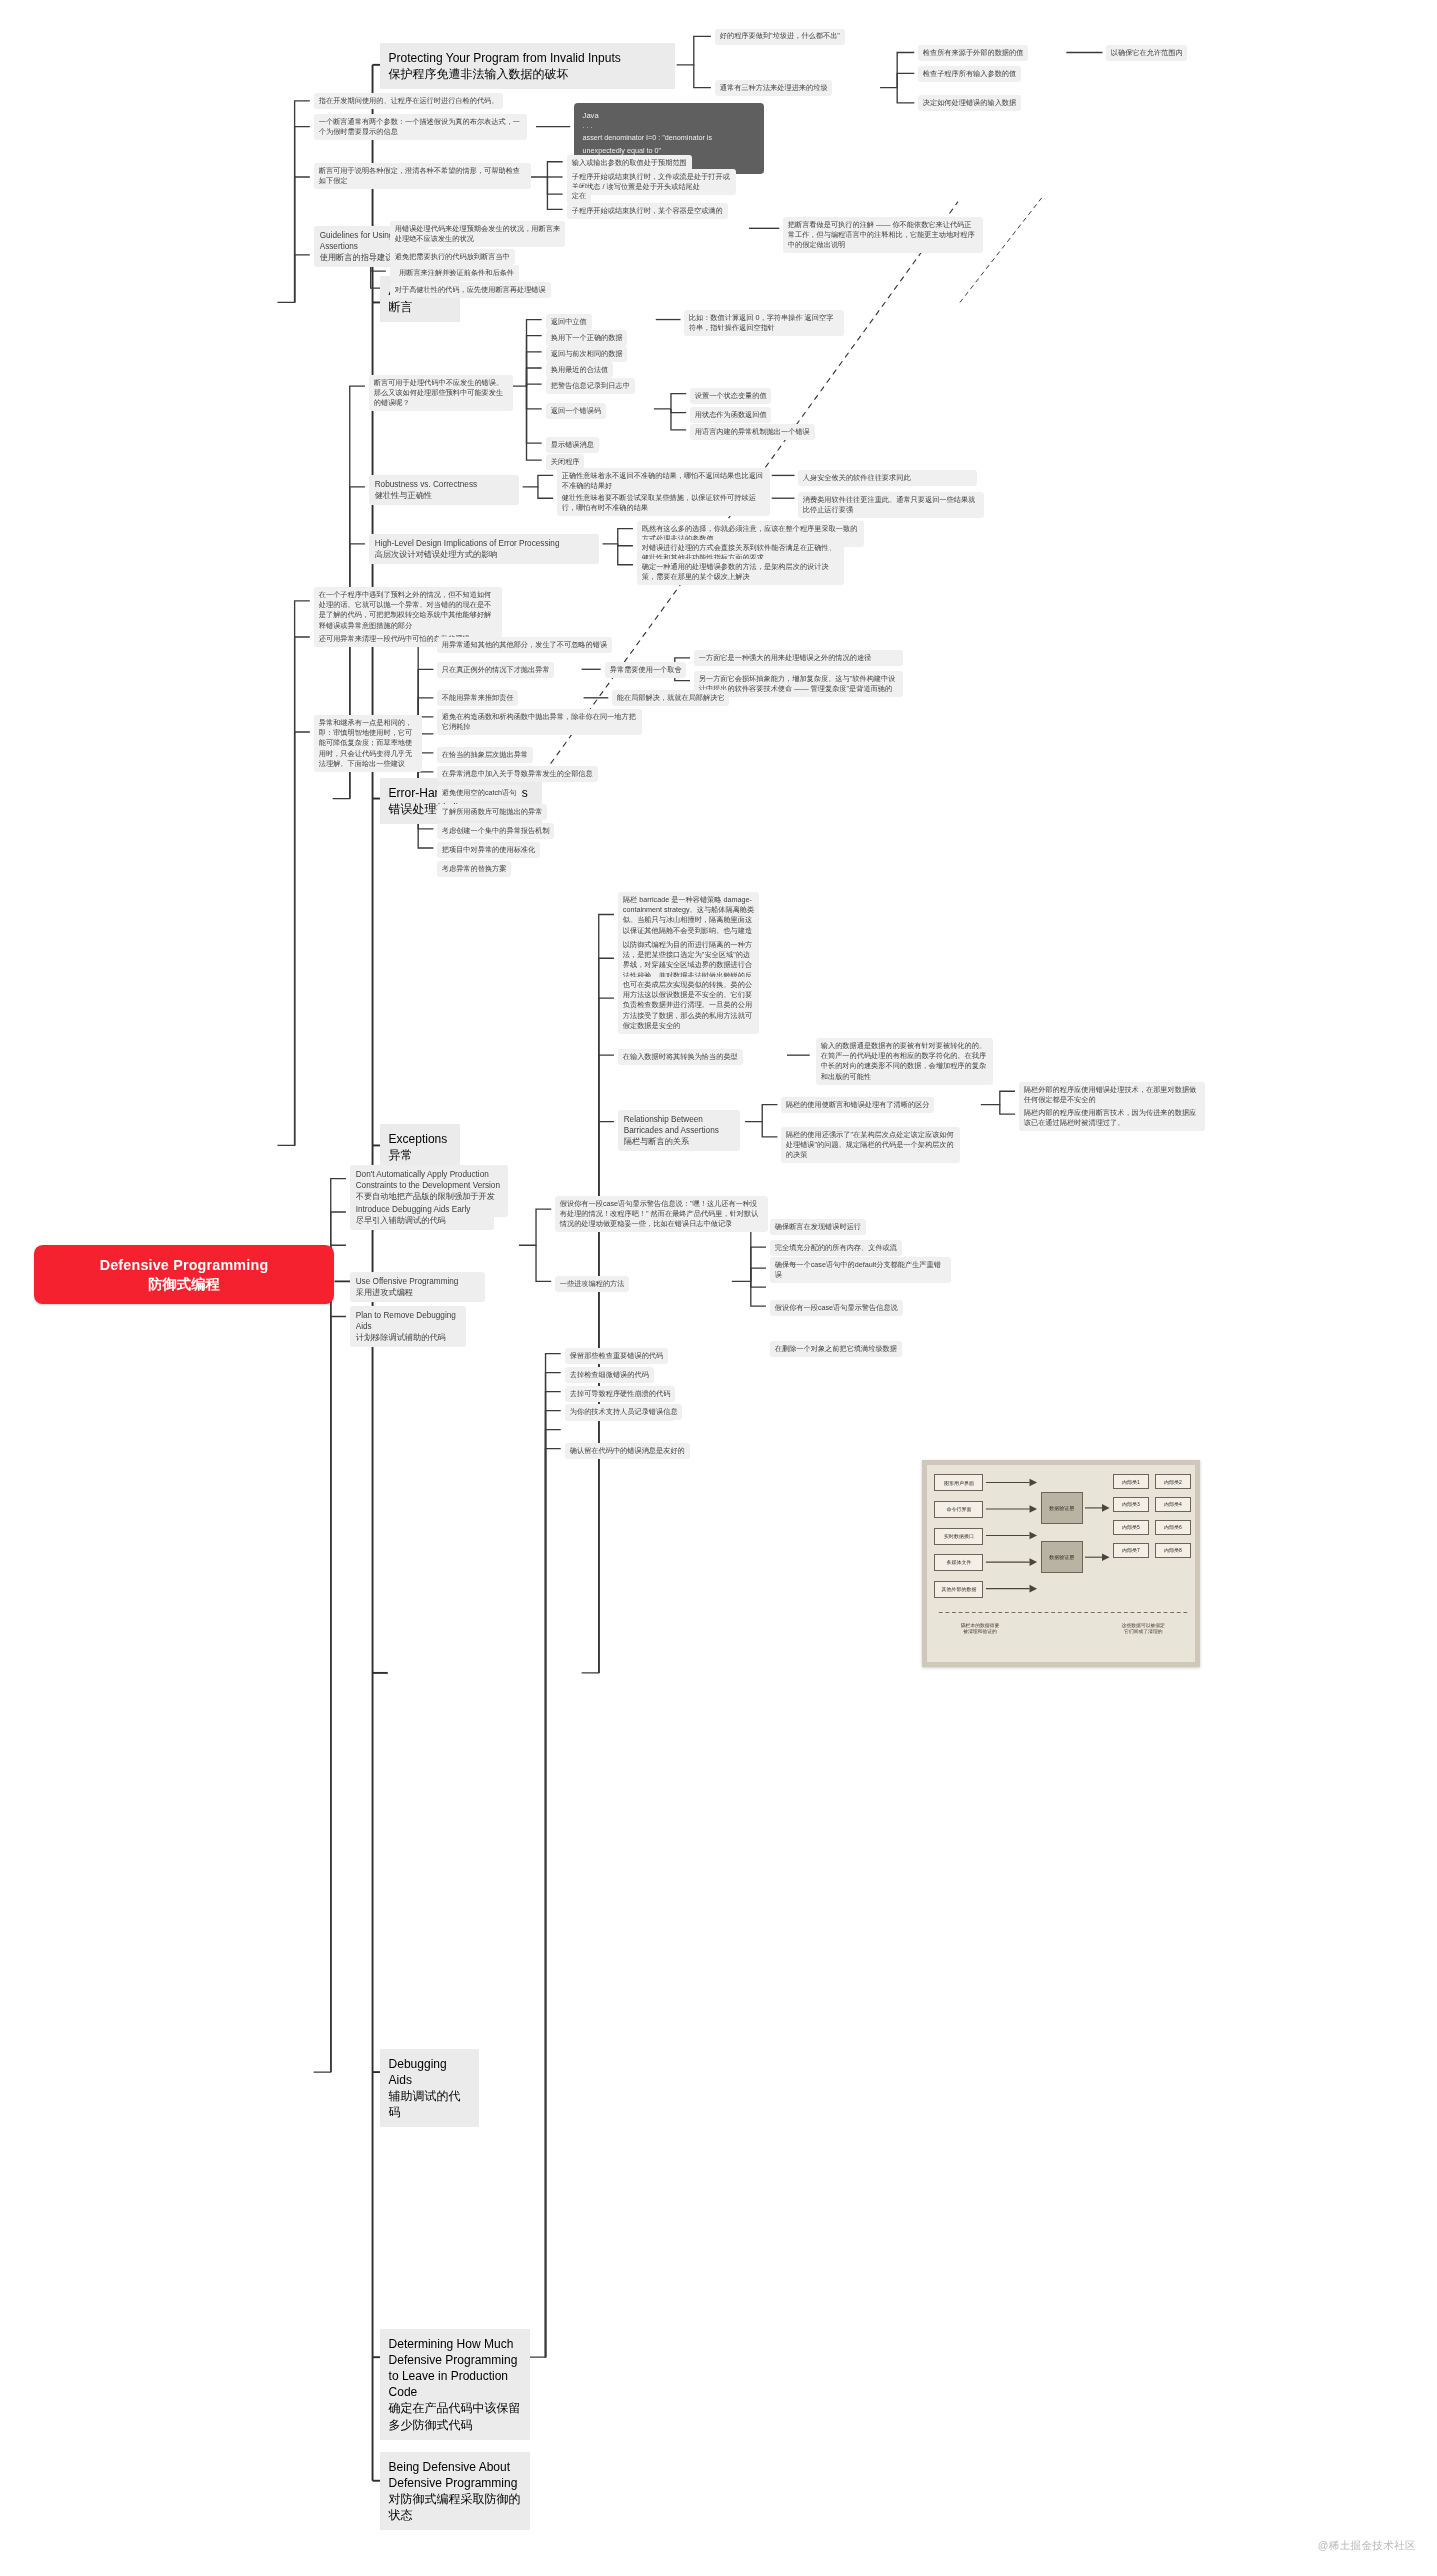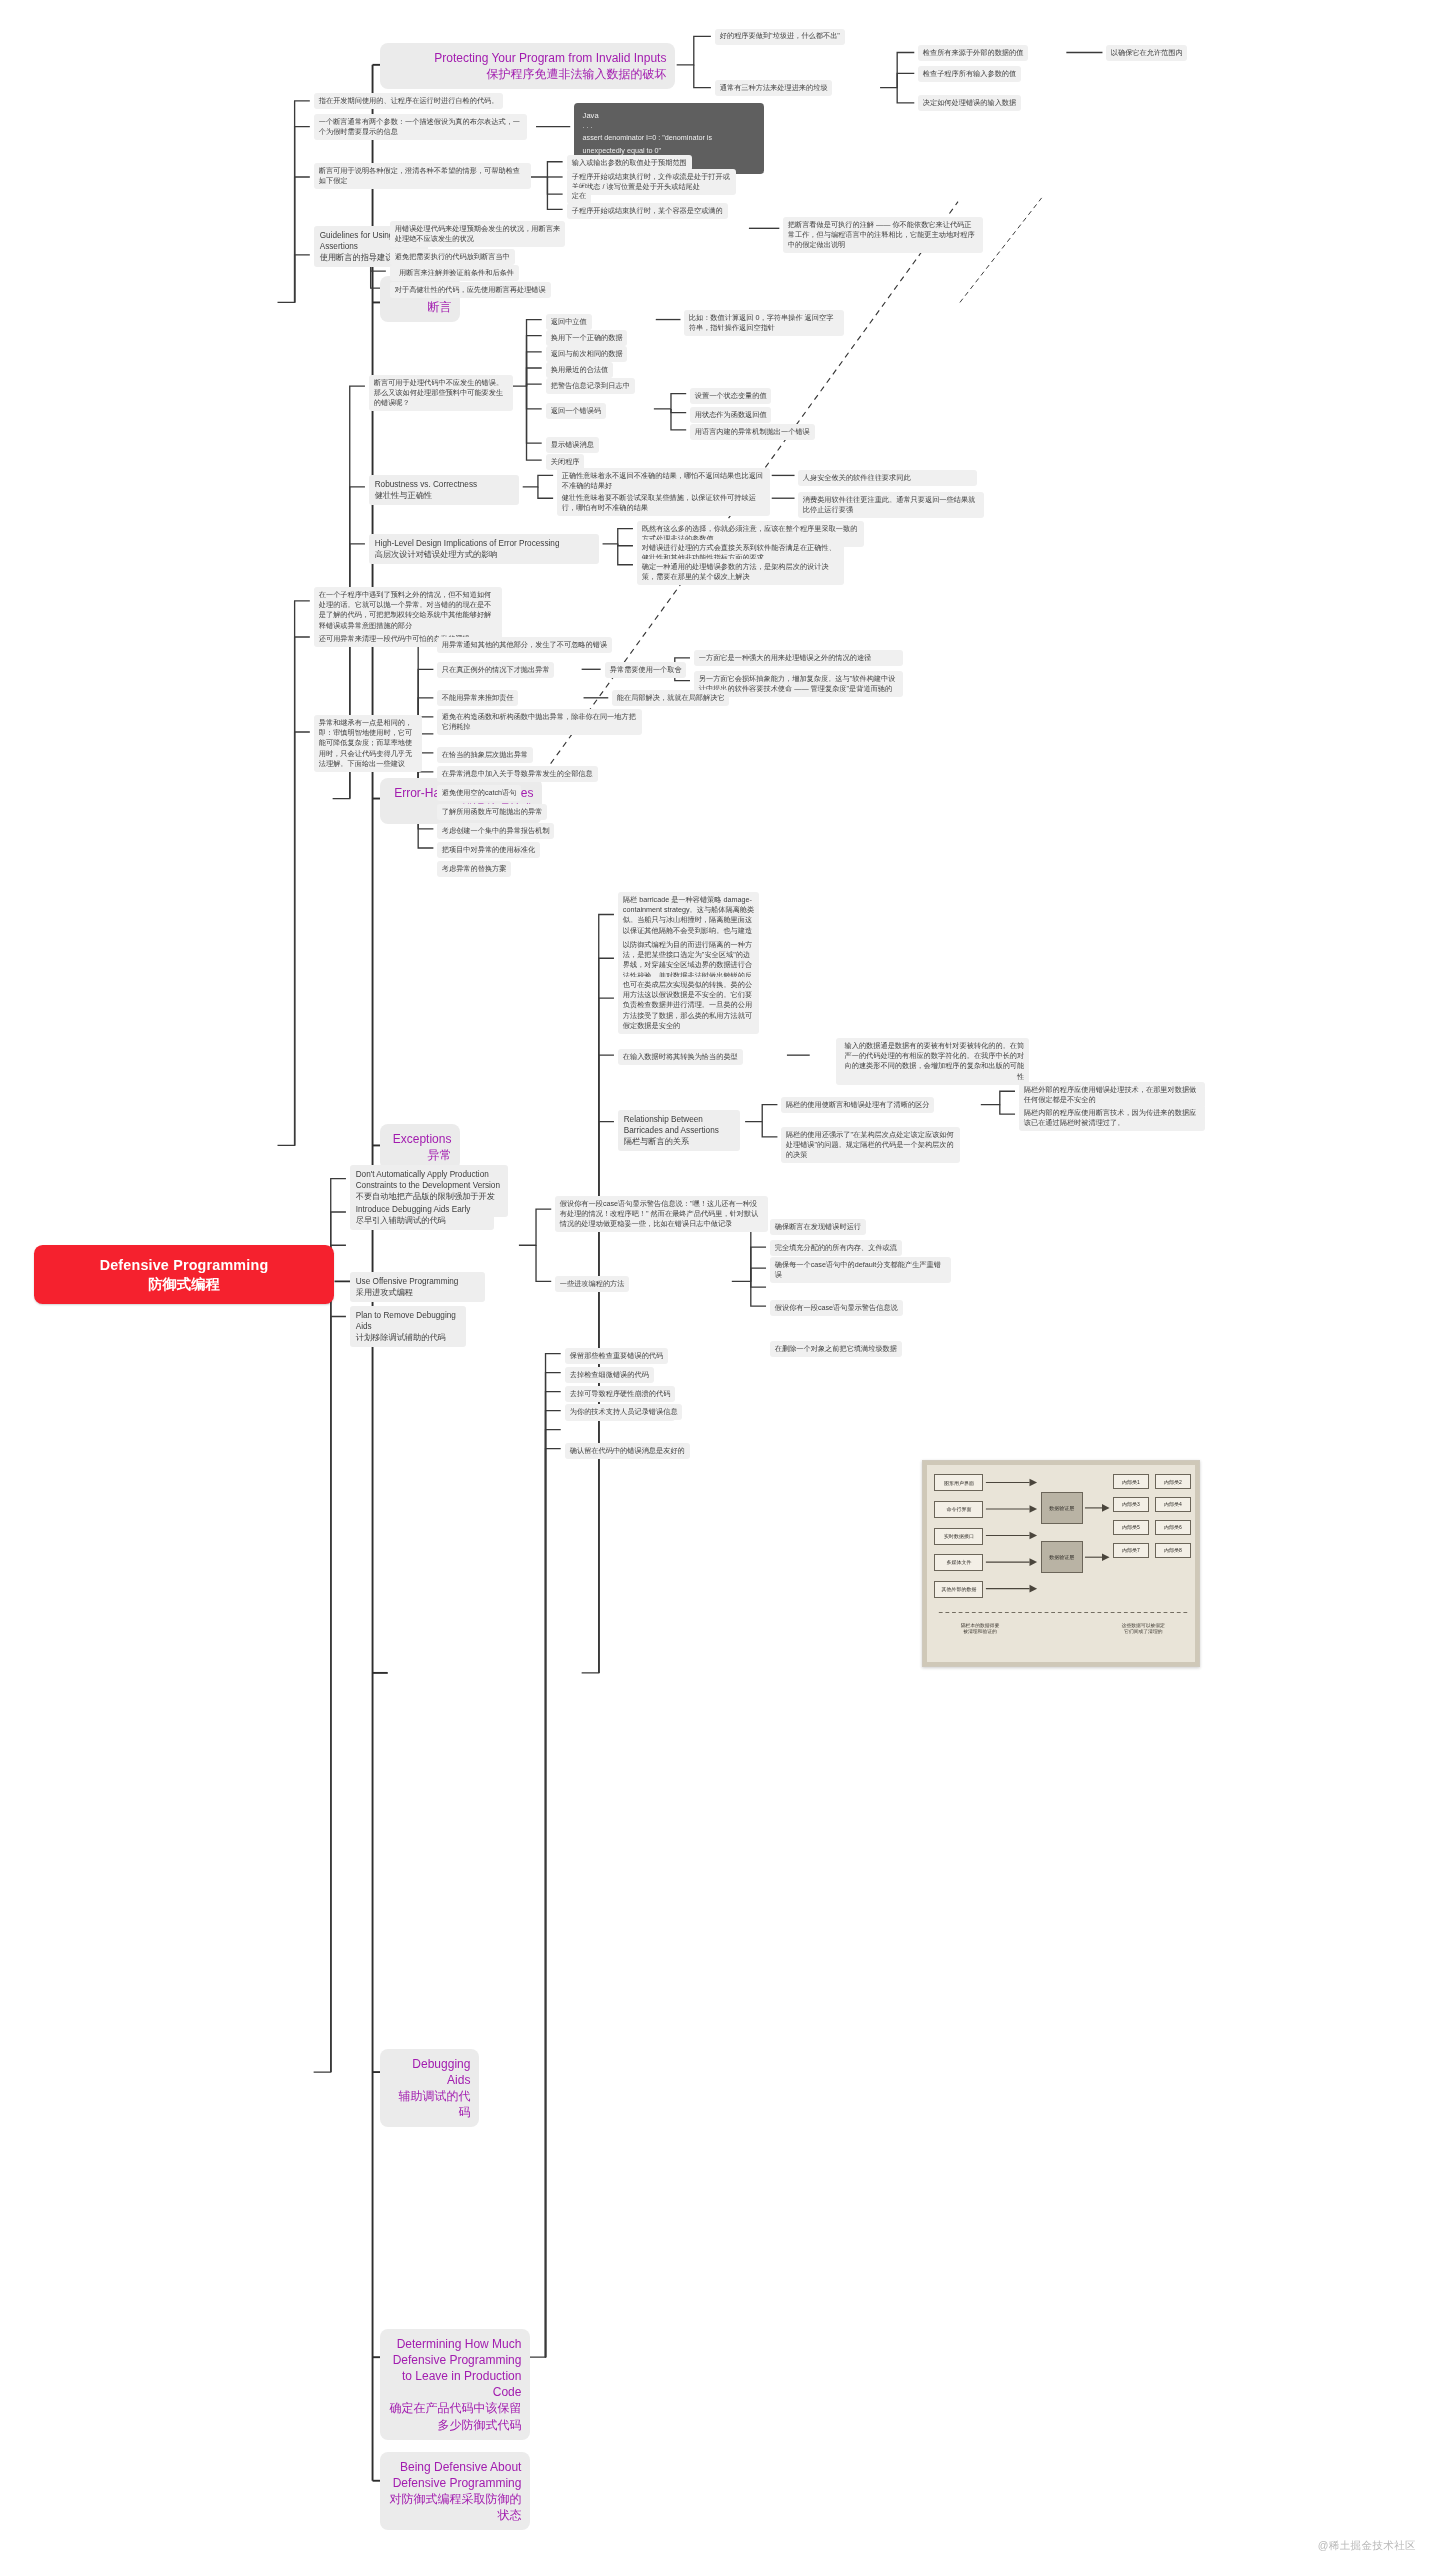--- a/index.html
+++ b/index.html
@@ -19,22 +19,22 @@
   
   .root{
     background:#f5212e;color:#ffffff;border-radius:8.6px;
     padding:11.4px 15px;text-align:center;line-height:1.28;
     box-shadow:0 1px 1.9px rgba(0,0,0,.18);
   }
   .root .en{font-weight:bold;font-size:14.3px;letter-spacing:0.2px;}
   .root .cn{font-weight:bold;font-size:14.3px;}
 
   .l1{
-    background:#ebebeb;border-radius:8px;padding:6.7px 8.6px;
-    line-height:1.35;color:#a21caf;text-align:right;
+    background:#ebebeb;border-radius:1px;padding:6.7px 8.6px;
+    line-height:1.35;color:#000000;
   }
   .l1 .en{font-size:12px;}
   .l1 .cn{font-size:12px;}
 
   .l2{
     background:#eeeeee;border-radius:2.9px;padding:3.8px 5.7px;
     line-height:1.35;color:#3d3d3d;font-size:8.2px;
   }
   .l2 .en{font-size:8.2px;}
   .l2 .cn{font-size:8.2px;}
@@ -309,21 +309,21 @@
   <div class="node leaf nowrap" style="left:437px;top:785px;">避免使用空的catch语句</div>
   <div class="node leaf nowrap" style="left:437px;top:804px;">了解所用函数库可能抛出的异常</div>
   <div class="node leaf nowrap" style="left:437px;top:823px;">考虑创建一个集中的异常报告机制</div>
   <div class="node leaf nowrap" style="left:437px;top:842px;">把项目中对异常的使用标准化</div>
   <div class="node leaf nowrap" style="left:437px;top:861px;">考虑异常的替换方案</div>
 
   <div class="node leaf wrap" style="left:618px;top:892px;width:141px;">隔栏 barricade 是一种容错策略 damage-containment strategy。这与船体隔离舱类似。当船只与冰山相撞时，隔离舱里面这以保证其他隔舱不会受到影响。也与建造建筑的灭火隔离一样。用以阻止火势出建造物一个部分向其他部分蔓延。</div>
   <div class="node leaf wrap" style="left:618px;top:937px;width:141px;">以防御式编程为目的而进行隔离的一种方法，是把某些接口选定为"安全区域"的边界线，对穿越安全区域边界的数据进行合法性校验，并对数据非法时做出敏锐的反映</div>
   <div class="node leaf wrap" style="left:618px;top:977px;width:141px;">也可在类成层次实现类似的转换。类的公用方法这以假设数据是不安全的。它们要负责检查数据并进行清理。一旦类的公用方法接受了数据，那么类的私用方法就可假定数据是安全的</div>
   <div class="node leaf nowrap" style="left:618px;top:1049px;">在输入数据时将其转换为恰当的类型</div>
-  <div class="node leaf wrap" style="left:836px;top:1038px;width:193px;text-align:right;">输入的数据通是数据有的要被有针对要被转化的的。在简严一的代码处理的有相应的数字符化的。在我序中长的对向的速类形不同的数据，会增加程序的复杂和出版的可能性</div>
+  <div class="node leaf wrap" style="left:816px;top:1038px;width:177px;">输入的数据通是数据有的要被有针对要被转化的的。在简严一的代码处理的有相应的数字符化的。在我序中长的对向的速类形不同的数据，会增加程序的复杂和出版的可能性</div>
 
   <div class="node l2" style="left:618px;top:1110px;width:122px;">
     <div class="en">Relationship Between Barricades and Assertions</div>
     <div class="cn">隔栏与断言的关系</div>
   </div>
   <div class="node leaf nowrap" style="left:781px;top:1097px;">隔栏的使用使断言和错误处理有了清晰的区分</div>
   <div class="node leaf wrap" style="left:1019px;top:1082px;width:186px;">隔栏外部的程序应使用错误处理技术，在那里对数据做任何假定都是不安全的</div>
   <div class="node leaf wrap" style="left:1019px;top:1105px;width:186px;">隔栏内部的程序应使用断言技术，因为传进来的数据应该已在通过隔栏时被清理过了。</div>
   <div class="node leaf wrap" style="left:781px;top:1127px;width:179px;">隔栏的使用还强示了"在某构层次点处定该定应该如何处理错误"的问题。规定隔栏的代码是一个架构层次的的决策</div>
 

